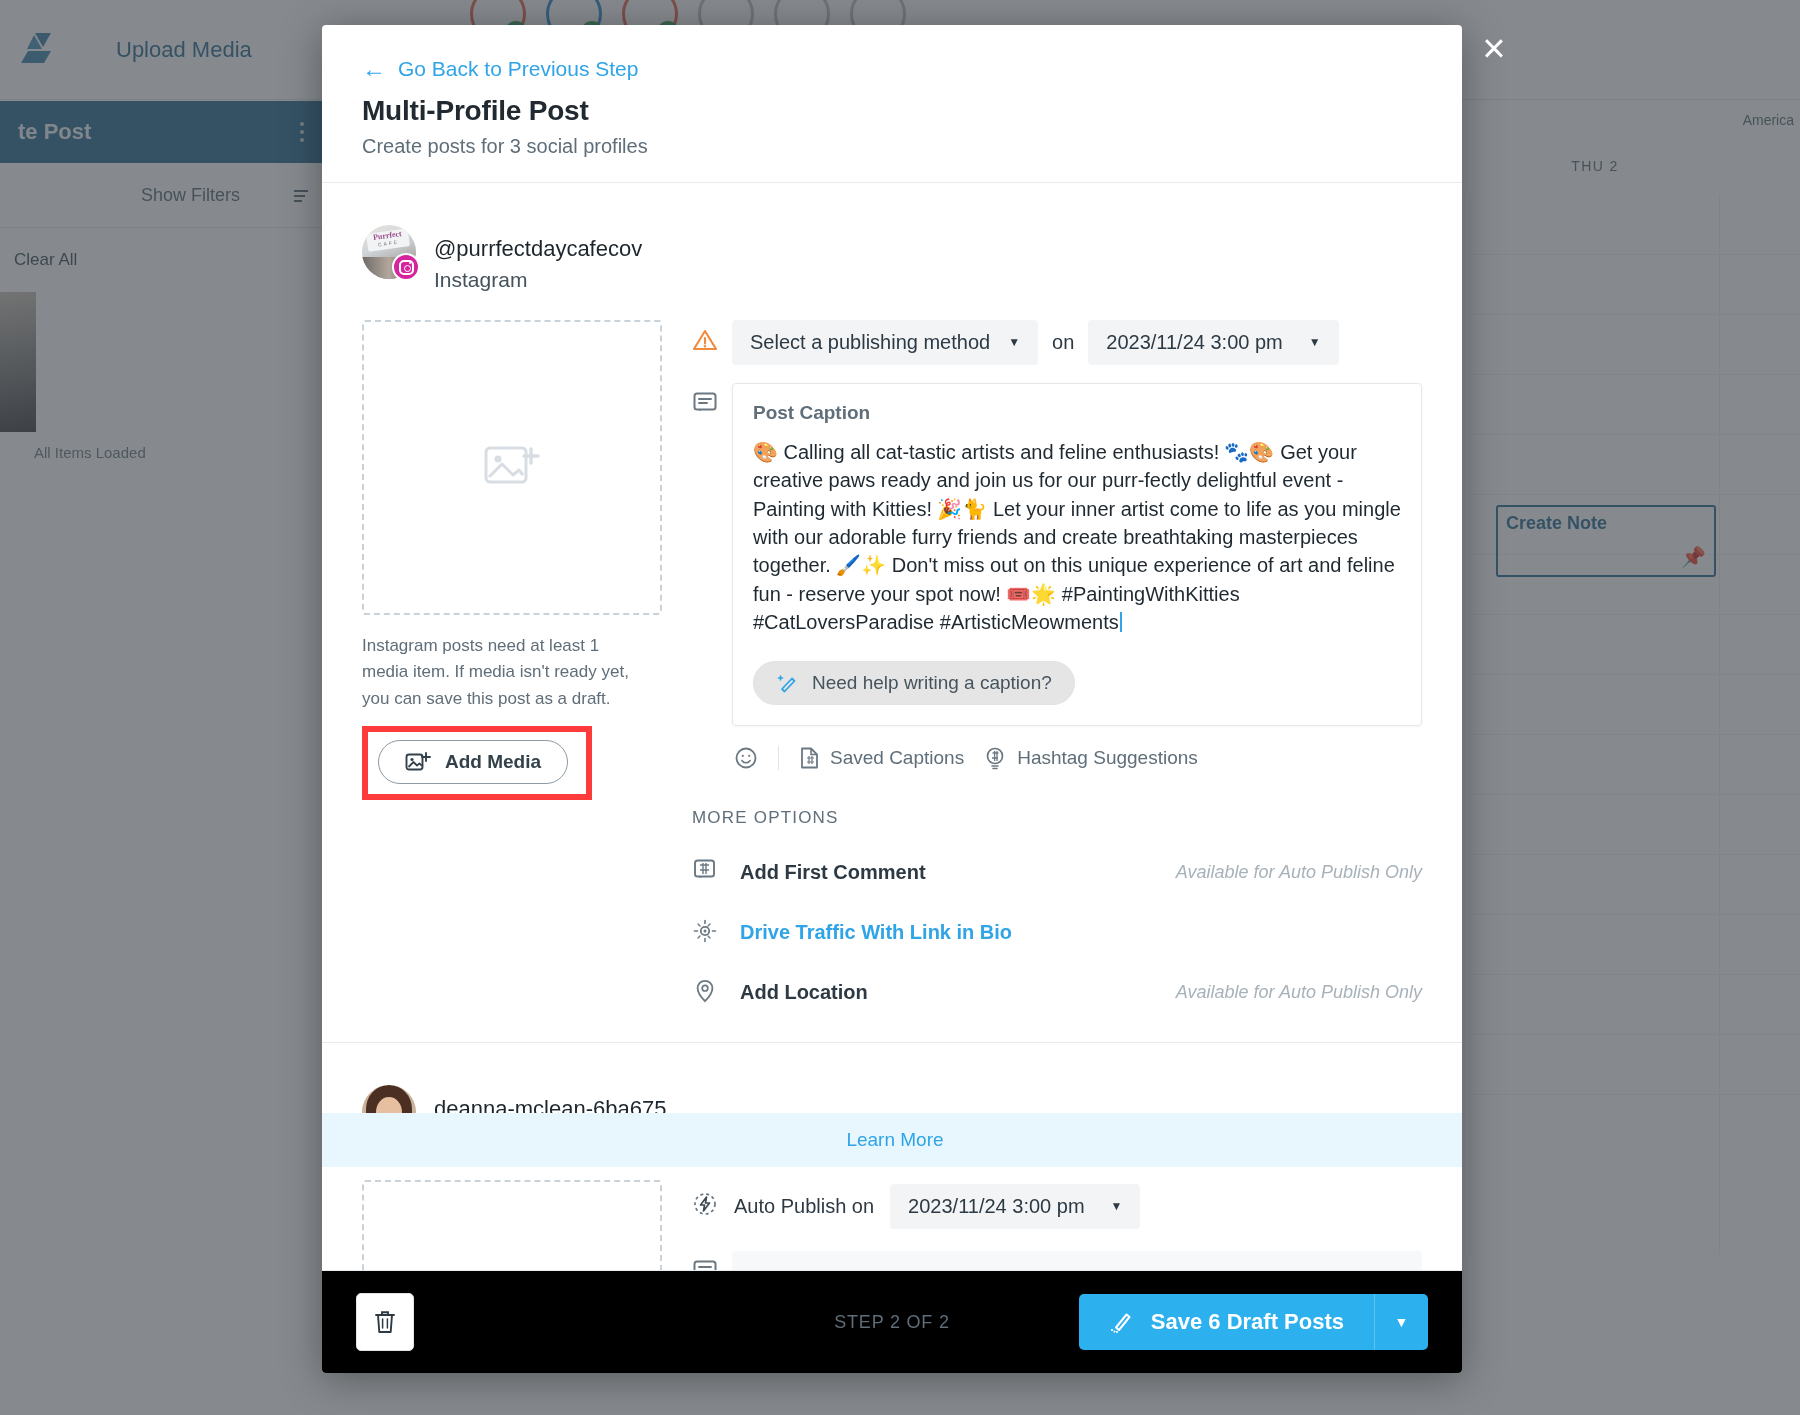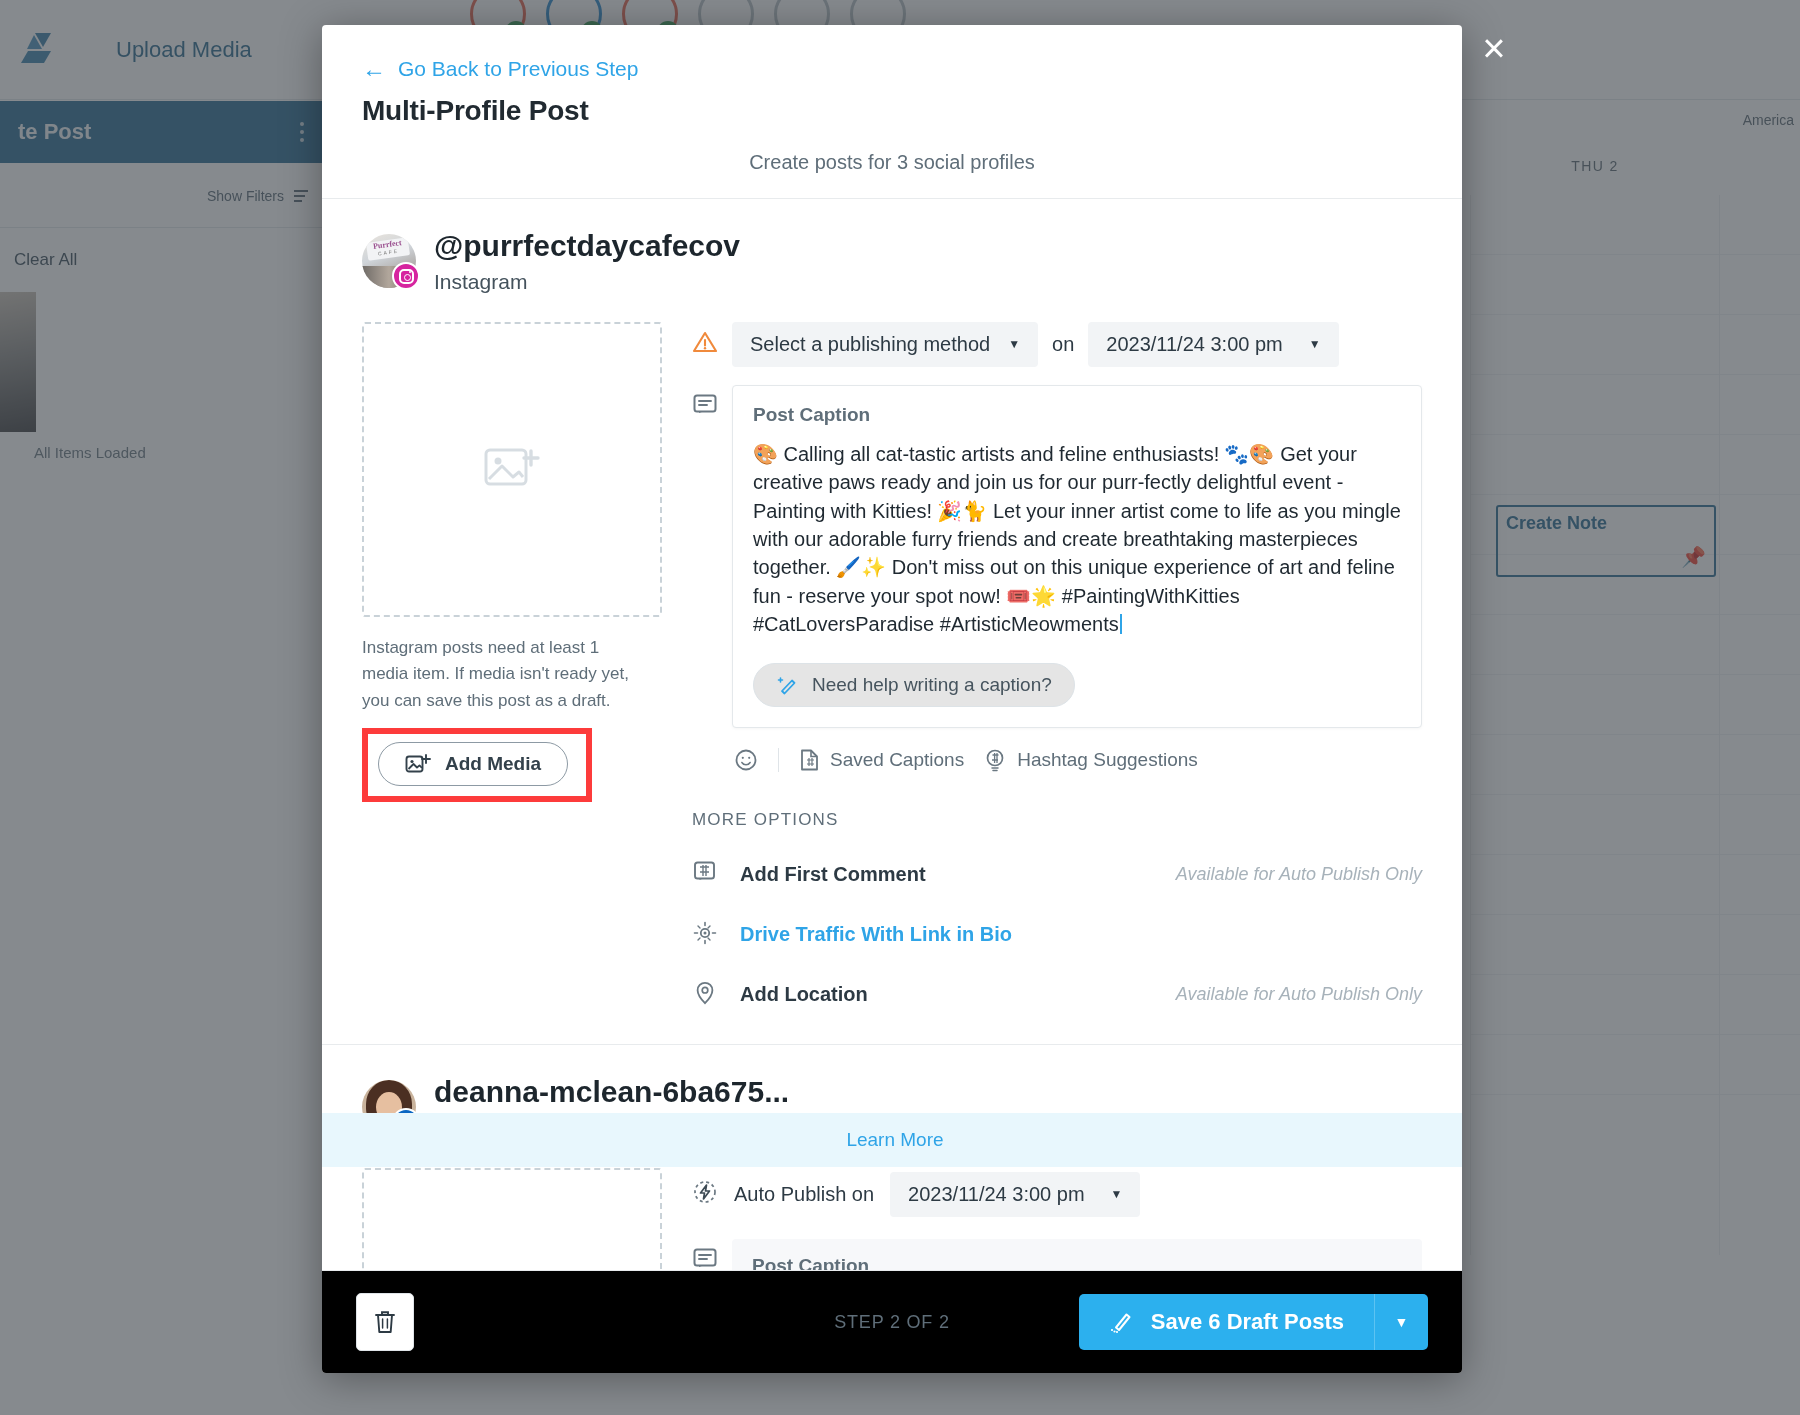--- a/index.html
+++ b/index.html
@@ -31,21 +31,21 @@
     justify-content: space-between; padding: 0 18px;
   }
   .bg-bluebar-title { color: #eef4f8; font-size: 22px; font-weight: 600; }
   .bg-kebab { display:flex; flex-direction:column; gap:4px; }
   .bg-kebab i { width:4px; height:4px; border-radius:50%; background:#cfdde6; display:block; }
   .bg-filterrow {
     position: absolute; left: 0; top: 164px; width: 322px; height: 64px;
     border-bottom: 1px solid #e3e7ea; display:flex; align-items:center;
     justify-content:flex-end; padding-right: 14px; gap: 10px;
   }
-  .bg-filterrow span { font-size: 14px; color: #5a6b77; }
+  .bg-filterrow span { font-size: 18px; color: #5a6b77; margin-left: 44px; }
   .bg-filter-lines { display:flex; flex-direction:column; gap:3px; }
   .bg-filter-lines i { display:block; height:2px; background:#5a6b77; }
   .bg-filter-lines i:nth-child(1){width:14px}
   .bg-filter-lines i:nth-child(2){width:11px}
   .bg-filter-lines i:nth-child(3){width:8px}
   .bg-clearall {
     position: absolute; left: 14px; top: 250px;
     font-size: 17px; color: #3d4f5c;
   }
   .bg-thumb {
@@ -115,21 +115,21 @@
   .modal-header { padding: 32px 40px 24px 40px; border-bottom: 1px solid #e8ebed; }
   .back-link {
     display: inline-flex; align-items: center; gap: 12px;
     color: #2fa4e7; font-size: 21px; cursor: pointer; margin-bottom: 6px;
   }
   .back-arrow { font-size: 24px; line-height: 1; }
   .modal-title {
     font-size: 28px; font-weight: 700; color: #212a31; margin-top: 8px;
     letter-spacing: -0.2px;
   }
-  .modal-sub { font-size: 20px; color: #5f6e79; margin-top: 24px; text-align: center; }
+  .modal-sub { font-size: 20px; color: #5f6e79; margin-top: 8px; }
 
   .modal-body { flex: 1; overflow: hidden; position: relative; }
 
   .profile-block { padding: 28px 40px 34px 40px; border-bottom: 1px solid #e8ebed; }
   .profile-head { display: flex; align-items: center; gap: 18px; margin-bottom: 26px; }
   .avatar-wrap { position: relative; width: 54px; height: 54px; flex: 0 0 54px; }
   .avatar-img {
     width: 54px; height: 54px; border-radius: 50%;
     background: linear-gradient(160deg,#e9e4dd 0%, #cfd4d9 40%, #8d7f74 100%);
     overflow: hidden; position: relative;
@@ -167,21 +167,21 @@
     font-family:"Liberation Sans", sans-serif; }
   .ig-glyph { width: 15px; height: 15px; border: 2px solid #fff; border-radius: 5px; position: relative; }
   .ig-glyph::after {
     content:''; position:absolute; left:3px; top:3px; width:5px; height:5px;
     border:1.6px solid #fff; border-radius:50%;
   }
   .ig-glyph::before {
     content:''; position:absolute; right:1px; top:0.5px; width:2px; height:2px;
     background:#fff; border-radius:50%;
   }
-  .profile-name { font-size: 30px; font-weight: 700; color: #1d262d; line-height: 1.25; }
+  .profile-name { font-size: 22px; font-weight: 400; color: #1d262d; line-height: 1.25; margin-top: 24px; }
   .profile-net { font-size: 21px; color: #44525c; line-height: 1.4; margin-top: 2px; }
 
   .profile-cols { display: flex; gap: 30px; }
   .media-col { width: 300px; flex: 0 0 300px; }
   .media-drop {
     width: 300px; height: 295px; border: 2px dashed #c9d2d8; border-radius: 3px;
     display: flex; align-items: center; justify-content: center; background:#fff;
   }
   .media-drop svg { opacity: .55; }
   .media-note {

